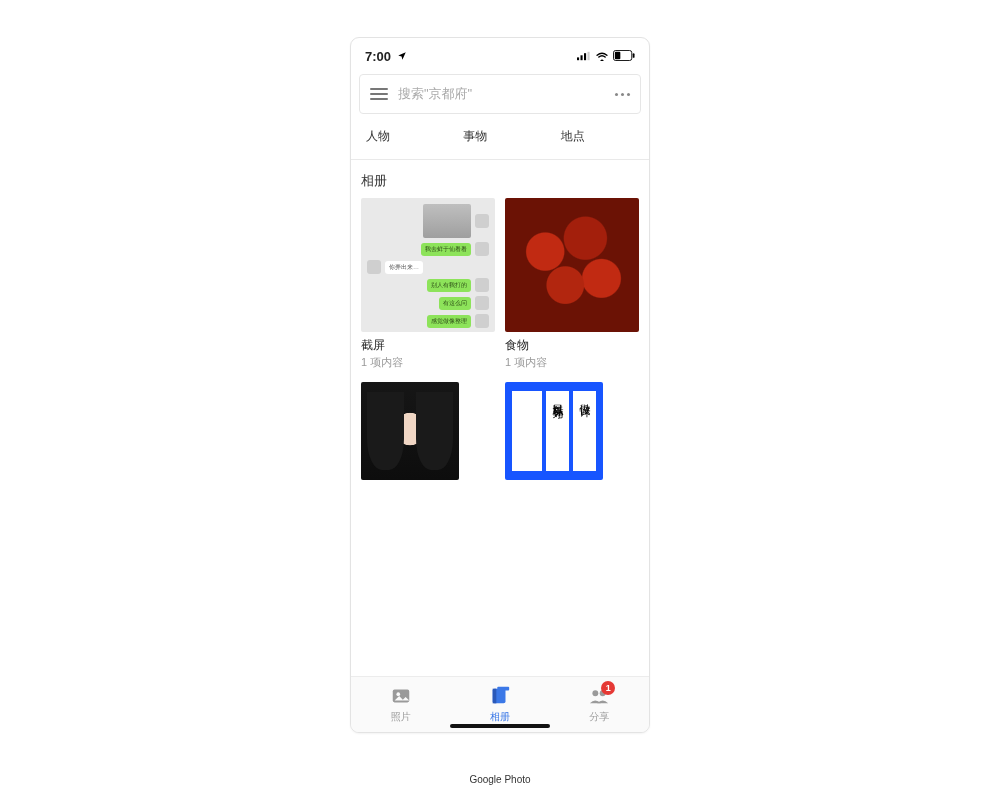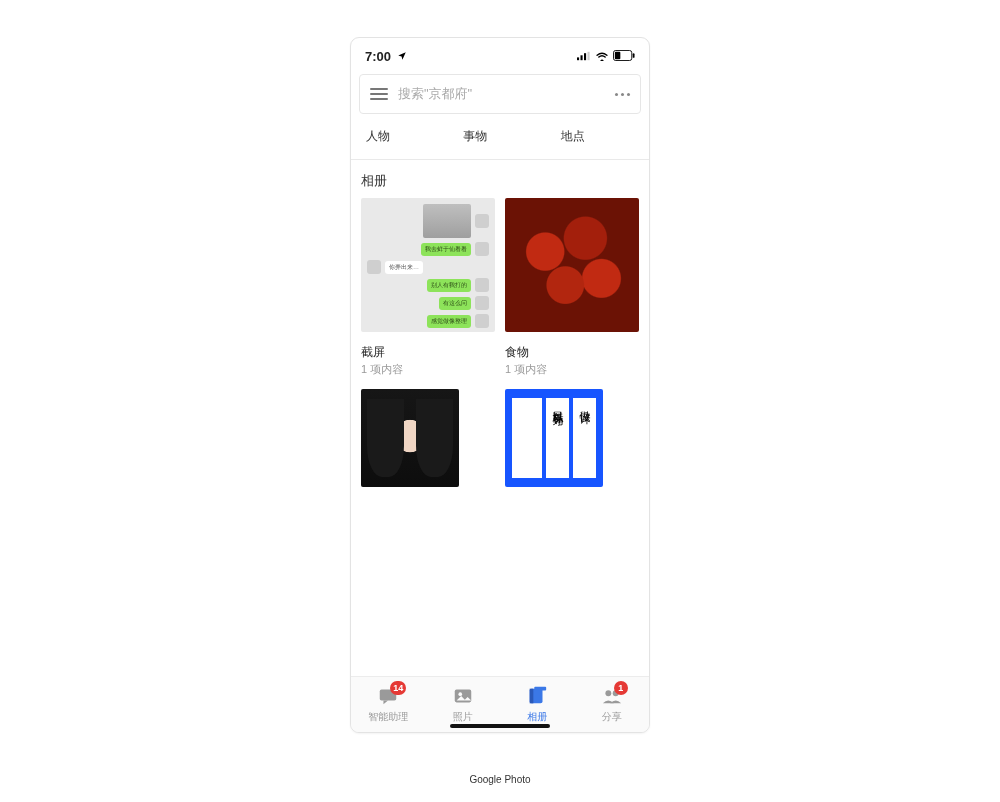--- a/index.html
+++ b/index.html
@@ -101,21 +101,21 @@
   }
   .album-thumb {
     aspect-ratio:1/1;
     border-radius:2px;
     overflow:hidden;
     background:#ccc;
     display:flex;
     align-items:center;
     justify-content:center;
   }
-  .album-name { font-size:12px; color:#222; margin-top:12px; }
+  .album-name { font-size:12px; color:#222; margin-top:5px; }
   .album-count { font-size:11px; color:#999; margin-top:1px; }
   .crop { height:98px; overflow:hidden; border-radius:2px; }
   
   .tabbar {
     height:56px;
     border-top:1px solid #ececec;
     display:flex;
     background:#fafafa;
   }
   .tab {
@@ -384,30 +384,20 @@
                 </div>
             </div>
           </div>
         </div>
       </div>
 
     </div>
 
     <div class="tabbar">
       <div class="tab">
-        <div class="badge">14</div>
-        <div class="ticon">
-          <svg width="22" height="22" viewBox="0 0 24 24">
-              <rect x="3" y="5" width="18" height="12" rx="2" fill="#9a9a9a"></rect>
-              <path d="M7 17 L7 21 L12 17 Z" fill="#9a9a9a"></path>
-            </svg>
-        </div>
-        <span>智能助理</span>
-      </div>
-      <div class="tab">
         <div class="ticon">
            <svg width="22" height="22" viewBox="0 0 24 24">
               <rect x="3" y="5" width="18" height="14" rx="2" fill="#9a9a9a"></rect>
               <circle cx="9" cy="10" r="2" fill="#fafafa"></circle>
               <path d="M5 17 L10 12 L14 16 L17 13 L21 17 Z" fill="#fafafa"></path>
             </svg>
         </div>
         <span>照片</span>
       </div>
       <div class="tab active">

